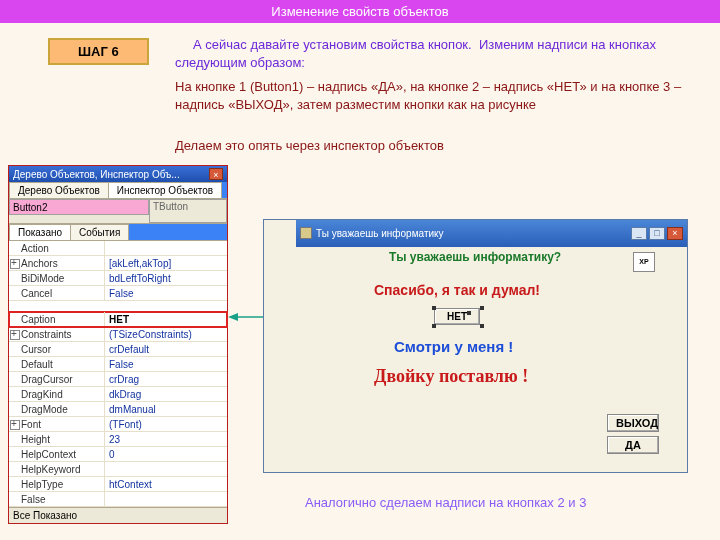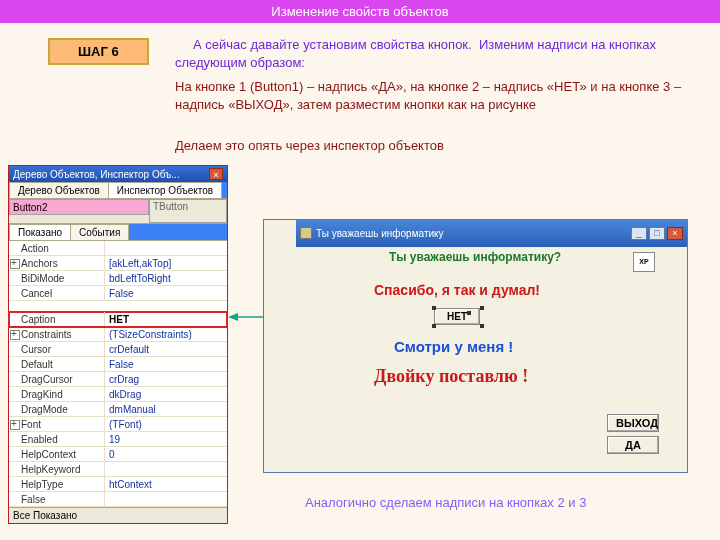--- a/index.html
+++ b/index.html
@@ -387,22 +387,22 @@
       </div>
       <div class="prop-row">
         <div class="prop-name">DragMode</div>
         <div class="prop-val">dmManual</div>
       </div>
       <div class="prop-row">
         <div class="prop-name expandable">Font</div>
         <div class="prop-val">(TFont)</div>
       </div>
       <div class="prop-row">
-        <div class="prop-name">Enabled</div>
-        <div class="prop-val">19</div>
+        <div class="prop-name">Height</div>
+        <div class="prop-val">23</div>
       </div>
       <div class="prop-row">
         <div class="prop-name">HelpContext</div>
         <div class="prop-val">0</div>
       </div>
       <div class="prop-row">
         <div class="prop-name">HelpKeyword</div>
         <div class="prop-val"></div>
       </div>
       <div class="prop-row">

